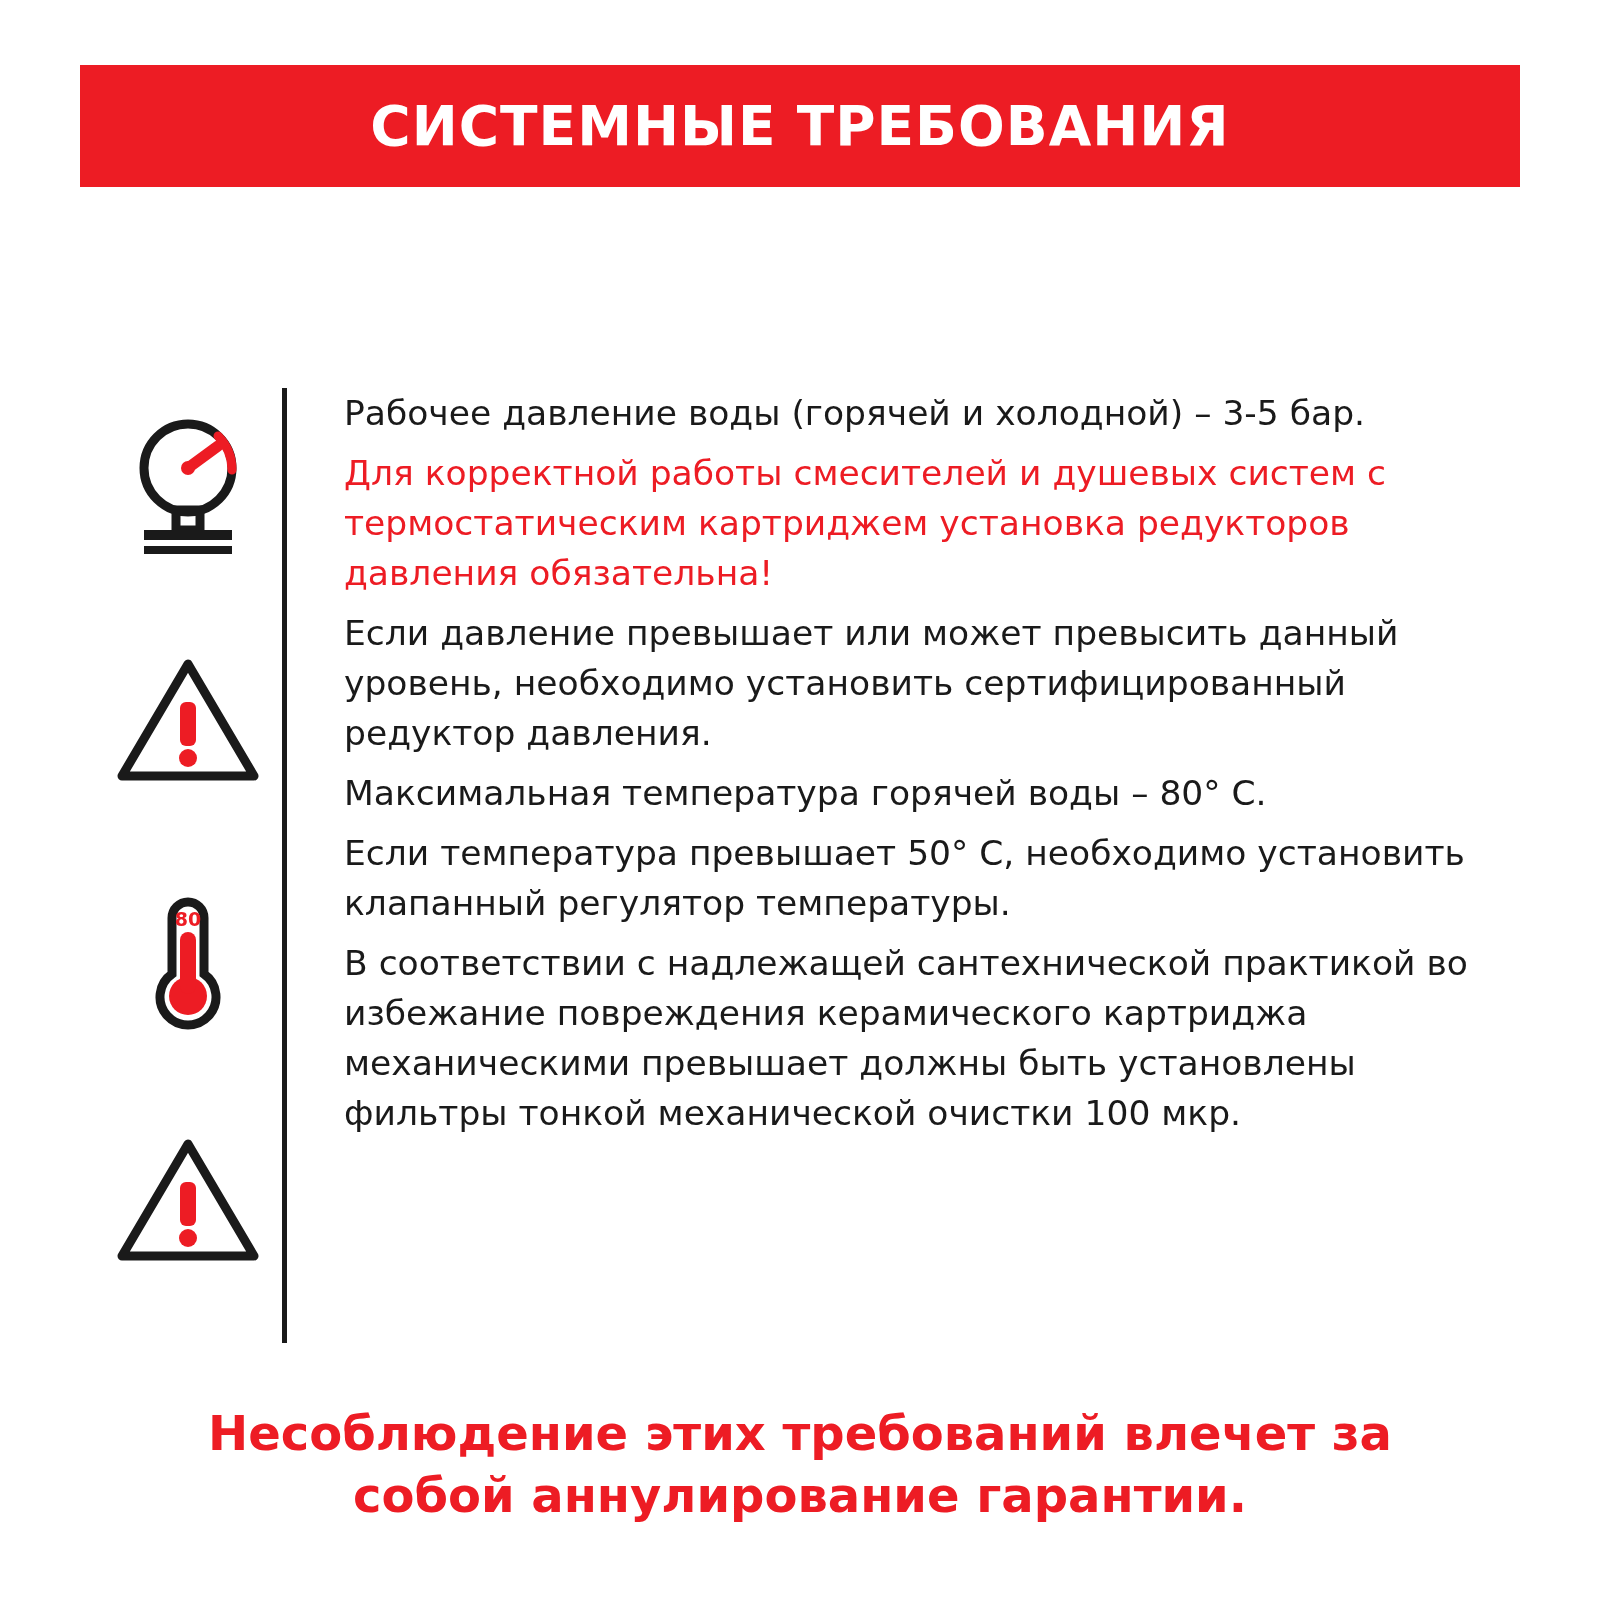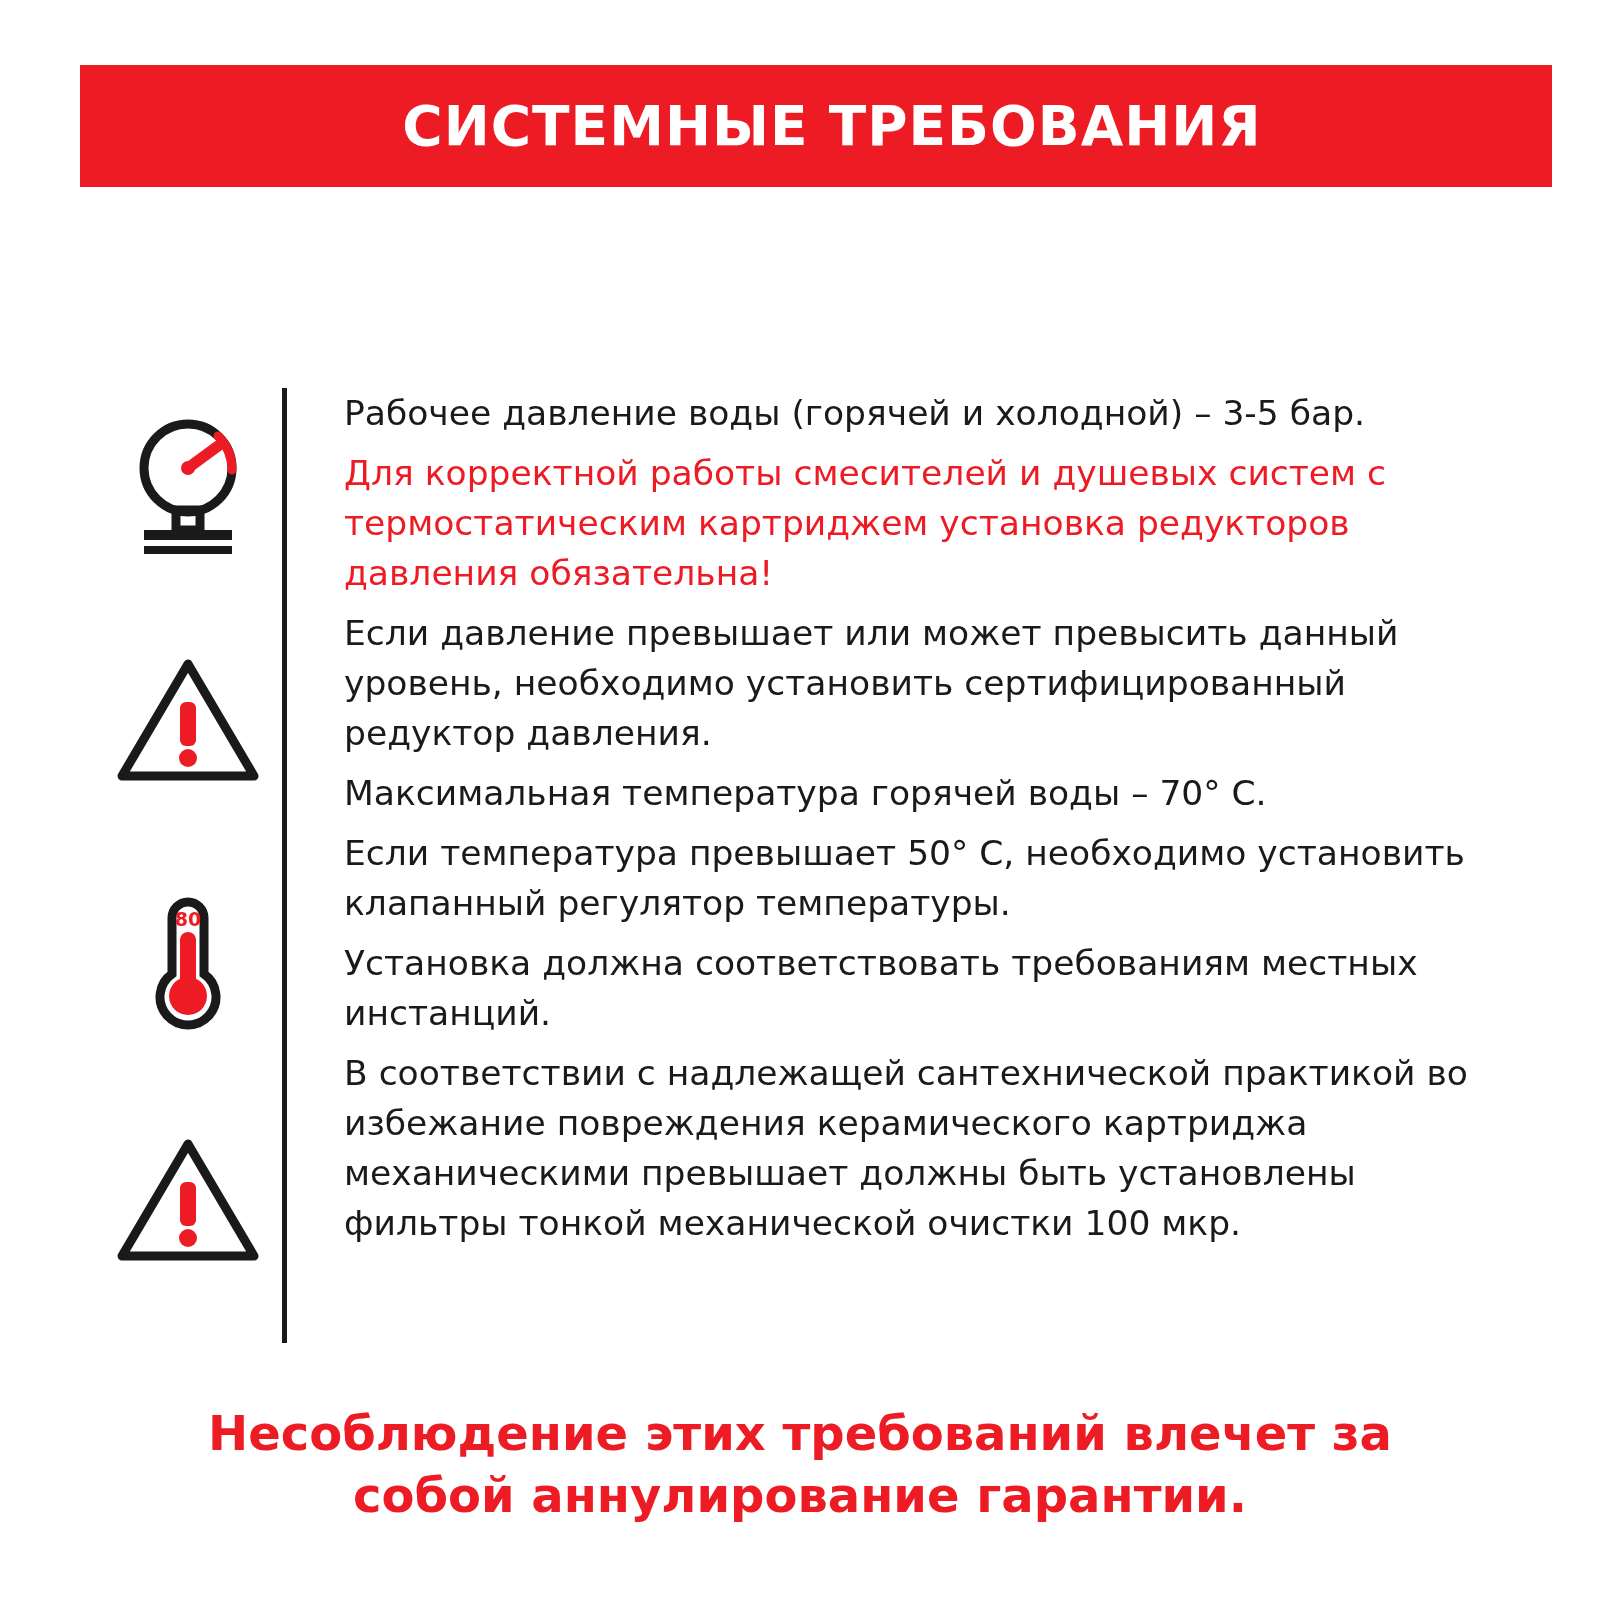--- a/index.html
+++ b/index.html
@@ -25,21 +25,20 @@
   .banner {
     position: absolute;
     left: 80px;
     top: 65px;
     width: 1440px;
     height: 122px;
     background: #ED1C24;
     display: flex;
     align-items: center;
     justify-content: center;
-    padding-left: 32px;
   }
   .banner-title {
     color: #ffffff;
     font-size: 55px;
     font-weight: bold;
     letter-spacing: 1px;
     line-height: 1;
     text-align: center;
     white-space: nowrap;
   }
@@ -172,23 +171,22 @@
       </div>
 
     </div>
 
     <div class="vrule"></div>
 
     <div class="lines">
       <p class="line">Рабочее давление воды (горячей и холодной) – 3-5 бар.</p>
       <p class="line red">Для корректной работы смесителей и душевых систем с термостатическим картриджем установка редукторов давления обязательна!</p>
       <p class="line">Если давление превышает или может превысить данный уровень, необходимо установить сертифицированный редуктор давления.</p>
-      <p class="line">Максимальная температура горячей воды – 70° С.</p>
+      <p class="line">Максимальная температура горячей воды – 80° С.</p>
       <p class="line">Если температура превышает 50° С, необходимо установить клапанный регулятор температуры.</p>
-      <p class="line">Установка должна соответствовать требованиям местных инстанций.</p>
       <p class="line">В соответствии с надлежащей сантехнической практикой во избежание повреждения керамического картриджа механическими превышает должны быть установлены фильтры тонкой механической очистки 100 мкр.</p>
     </div>
 
   </div>
 
   <div class="footer">Несоблюдение этих требований влечет за собой аннулирование гарантии.</div>
 
 </div>
 
 </body></html>

